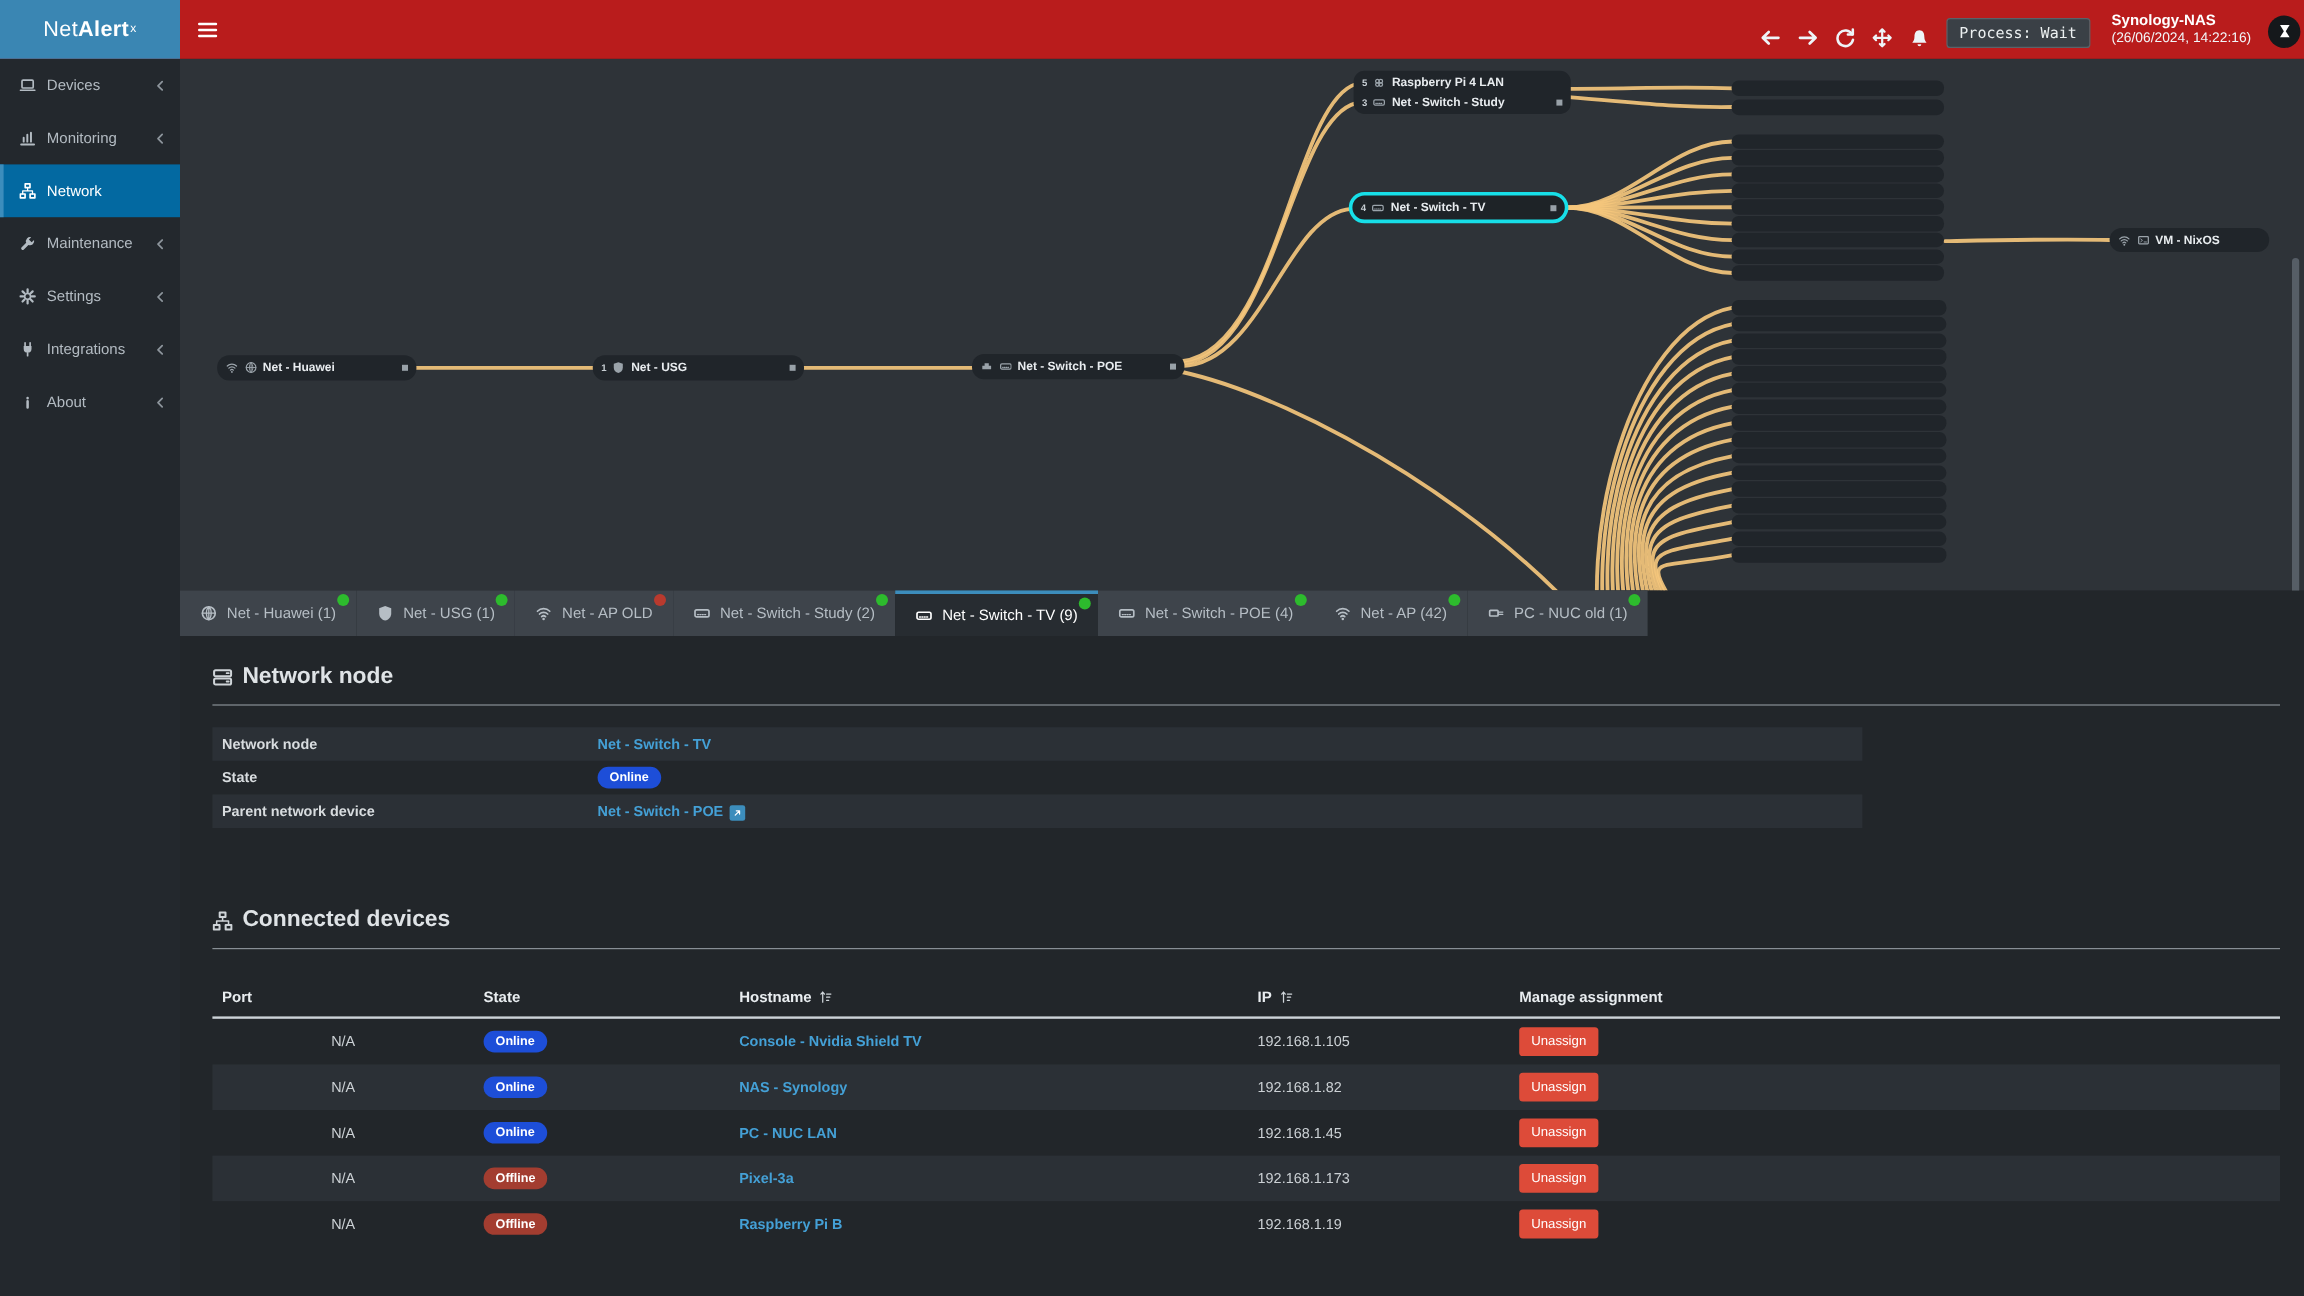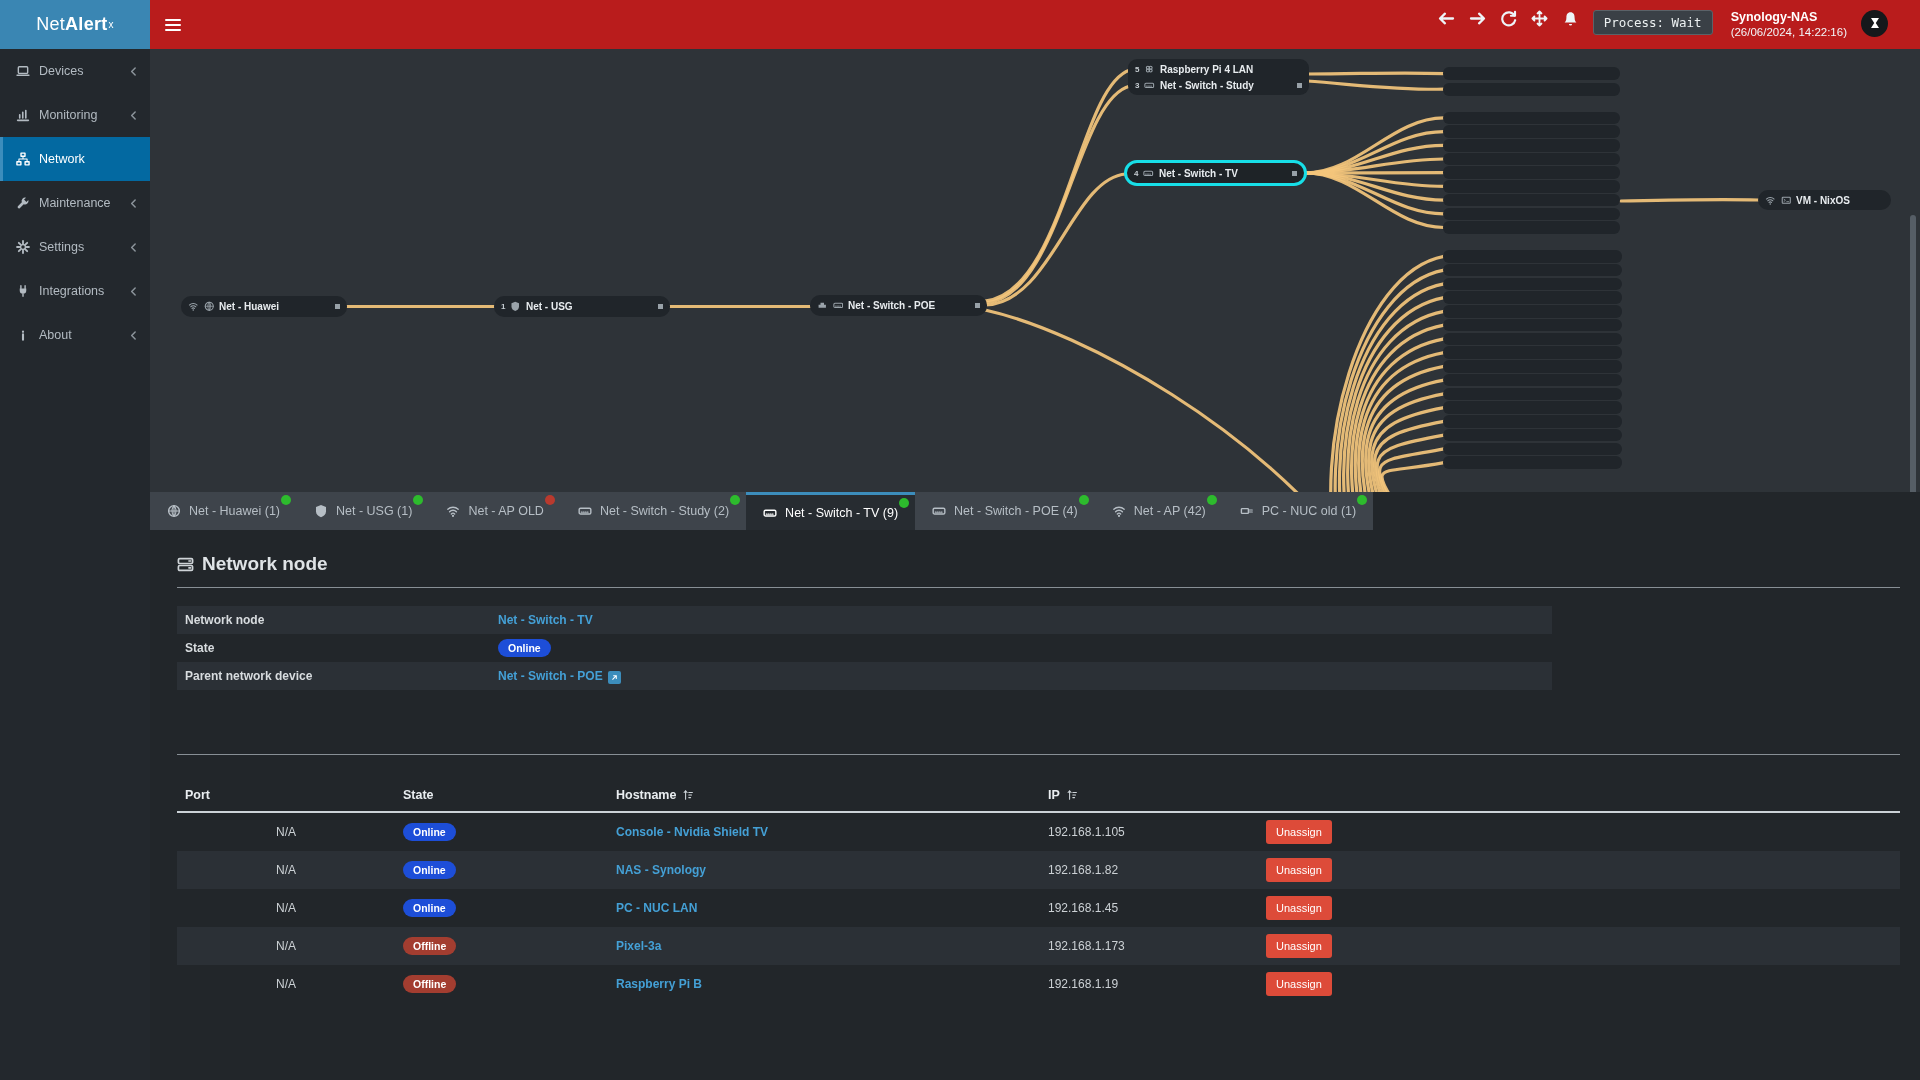--- a/index.html
+++ b/index.html
@@ -8,21 +8,21 @@
   .ico{width:1em;height:1em;fill:none;stroke:currentColor;stroke-width:1.2;stroke-linecap:round;stroke-linejoin:round;display:block}
 
   
   #navbar{position:absolute;left:0;top:0;width:1920px;height:49px;background:#b91c1c;display:flex;align-items:center;z-index:30}
   #brand{width:150px;height:49px;display:flex;align-items:center;justify-content:center;background:#3a86b3;color:#fff;font-size:18px;letter-spacing:.3px}
   #brand b{font-weight:bold}
   #brand sup{font-size:10px;margin-left:1px}
   #hamburger{width:46px;height:49px;display:flex;align-items:center;justify-content:center;color:#fff;cursor:pointer}
   #hamburger .bars{width:16px}
   #hamburger .bars div{height:2px;background:#fff;margin:3px 0;border-radius:1px}
-  #nav-right{margin-left:auto;display:flex;align-items:flex-start;gap:14px;padding-right:32px;color:#fff}
+  #nav-right{margin-left:auto;display:flex;align-items:flex-end;gap:14px;padding-right:3px;color:#fff}
   .nav-ico{font-size:17px;color:#eef4f8;cursor:pointer}
   #process-badge{font-family:"DejaVu Sans Mono",monospace;font-size:12.5px;color:#ecf0f1;background:#3a4046;
      border:1px solid #5b6268;border-radius:3px;padding:4px 10px;cursor:pointer}
   #host-block{text-align:left;line-height:1.25;margin-left:4px}
   #host-name{font-size:12.5px;font-weight:bold;color:#fff}
   #host-time{font-size:11.5px;color:#f2f6f9}
   #avatar{width:27px;height:27px;border-radius:50%;background:#15181b;display:flex;align-items:center;justify-content:center;color:#fff;cursor:pointer}
 
   
   #sidebar{position:absolute;left:0;top:49px;width:150px;bottom:0;background:#23282d;z-index:25}
@@ -508,35 +508,47 @@
           <div class="fvalue"><a class="blue">Net - Switch - POE</a><span class="extlink">
               <svg class="ico " viewBox="0 0 12 12">
                 <path d="M3.6 8.4 L8.4 3.6 M4.8 3.6 H8.4 V7.2" stroke-width="1.4"></path>
               </svg>
             </span></div>
         </div>
       </div>
   </div>
 
   <div id="sec-conn">
+    <div class="sec-title">
+      <span class="s-ico">
+          <svg class="ico " viewBox="0 0 12 12">
+            <rect x="4.3" y="1" width="3.4" height="2.7"></rect>
+            <rect x=".8" y="8.3" width="3.4" height="2.7"></rect>
+            <rect x="7.8" y="8.3" width="3.4" height="2.7"></rect>
+            <path d="M6 3.7 V6 M2.5 8.3 V6 H9.5 V8.3" stroke-width=".9"></path>
+          </svg>
+        </span>
+      <span>Connected devices</span>
+    </div>
     <div class="sec-hr"></div>
     <div id="conn-table">
       <div class="trow thead" id="conn-head">
           <div>Port</div>
           <div>State</div>
           <div>Hostname<span class="sort-ico">
               <svg class="ico " viewBox="0 0 12 12">
                 <path d="M3.6 1.8 V10.2 M3.6 1.8 L2.1 3.5 M3.6 1.8 L5.1 3.5 M6.8 3.4 h3.6 M6.8 6 h2.7 M6.8 8.6 h1.8" stroke-width="1.05"></path>
               </svg>
             </span></div>
           <div>IP<span class="sort-ico">
               <svg class="ico " viewBox="0 0 12 12">
                 <path d="M3.6 1.8 V10.2 M3.6 1.8 L2.1 3.5 M3.6 1.8 L5.1 3.5 M6.8 3.4 h3.6 M6.8 6 h2.7 M6.8 8.6 h1.8" stroke-width="1.05"></path>
               </svg>
             </span></div>
+          <div>Manage assignment</div>
         </div>
       <div id="conn-body">
           <div class="trow tbody-row">
             <div class="cell-port">N/A</div>
             <div><span class="pill online">Online</span></div>
             <div><a class="blue">Console - Nvidia Shield TV</a></div>
             <div>192.168.1.105</div>
             <div><button class="btn-unassign">Unassign</button></div>
           </div>
           <div class="trow tbody-row">

